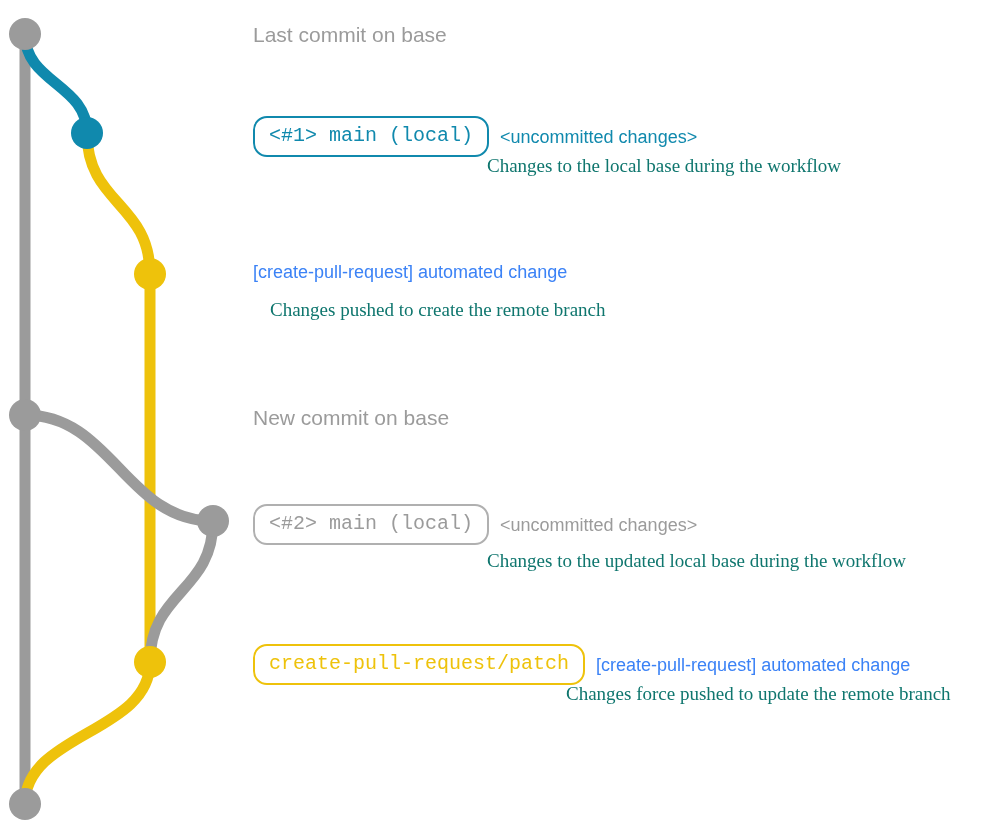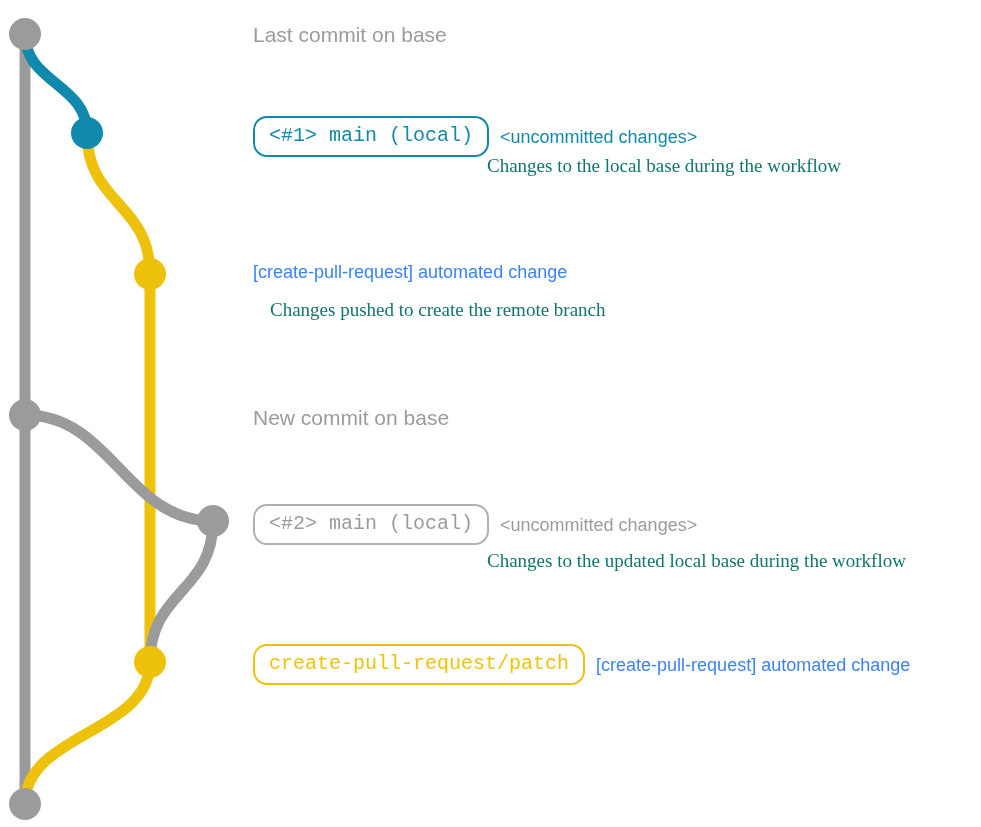--- a/index.html
+++ b/index.html
@@ -146,16 +146,17 @@
     <div class="row" style="left:253px; top:496px;">
       <span class="pill gray">&lt;#2&gt; main (local)</span>
       <span class="subject gray">&lt;uncommitted changes&gt;</span>
     </div>
     <div class="desc" style="left:487px; top:536px;margin-top:7px;">Changes to the updated local base during the workflow</div>
 
     <div class="row" style="left:253px; top:636px;justify-content:center;">
       <span class="pill yellow">create-pull-request/patch</span>
       <span class="subject yellow">[create-pull-request] automated change</span>
     </div>
+    <div class="desc" style="left:566px; top:676px;">Changes force pushed to update the remote branch</div>
 
 
   </div>
 </div>
 
 </body></html>

